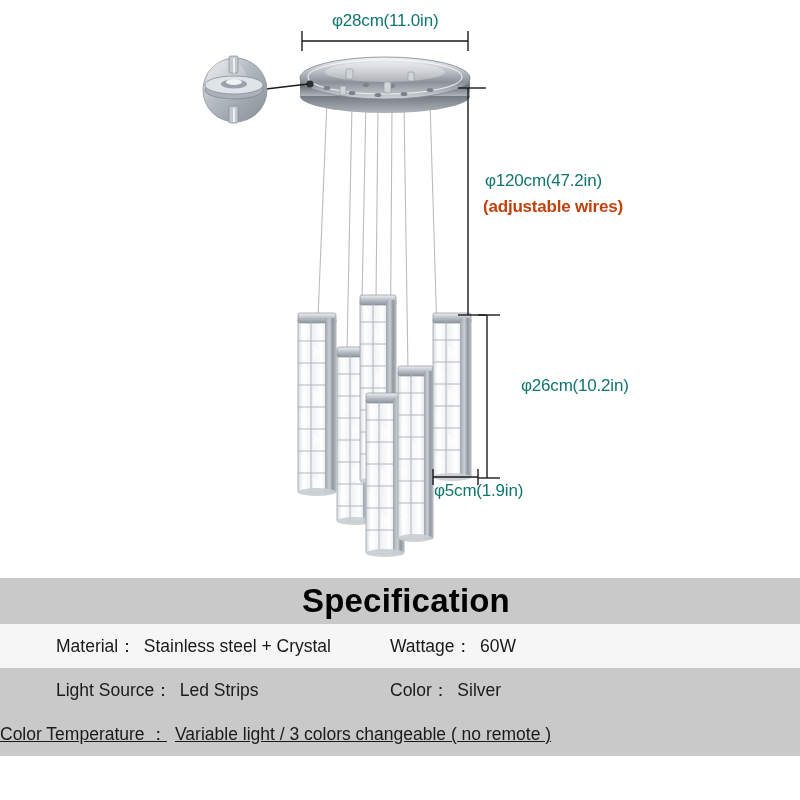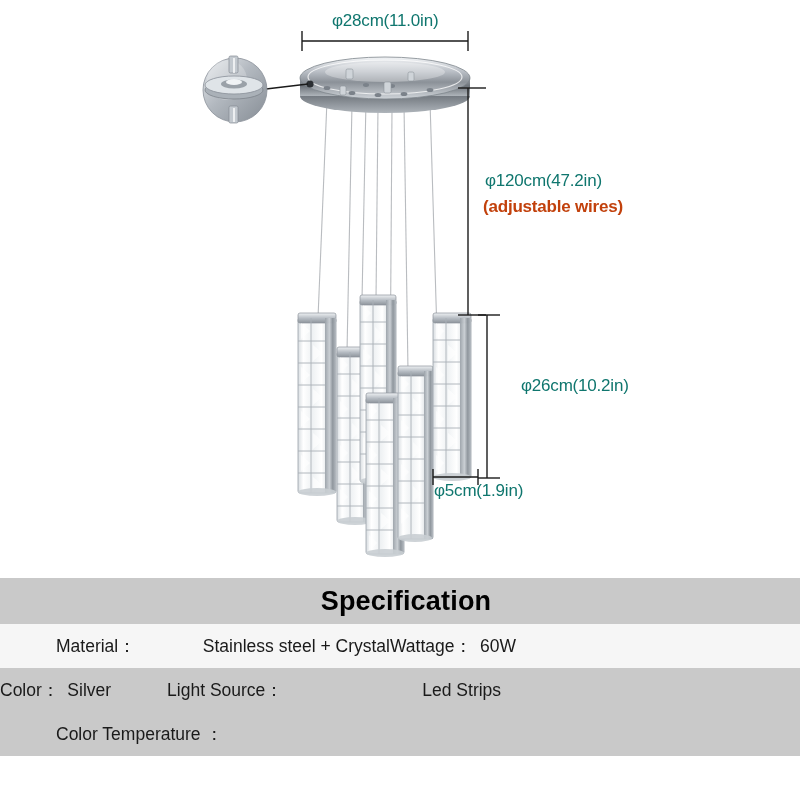--- a/index.html
+++ b/index.html
@@ -43,37 +43,37 @@
   }
 
   
   .spec{position:absolute;left:0;top:578px;width:800px;height:222px;}
   .spec-title{
     height:46px;
     background:#c9c9c9;
     display:flex;align-items:center;justify-content:center;
   }
   .spec-title span{
-    font-size:27px;font-weight:bold;color:#000;
+    font-size:33px;font-weight:bold;color:#000;
     letter-spacing:0.2px;
     margin-left:12px;
   }
   .spec-row{
     height:44px;
     display:flex;align-items:center;
     font-size:17.5px;color:#1a1a1a;
   }
   .spec-row.light{background:#f6f6f6;}
   .spec-row.dark{background:#c9c9c9;}
-  .cell{display:flex;align-items:baseline;justify-content:space-between;}
+  .cell{display:flex;align-items:baseline;}
   .cell-a{padding-left:56px;width:390px;box-sizing:border-box;}
   .cell-b{padding-left:0;}
   .k{white-space:nowrap;}
   .v{white-space:nowrap;margin-left:8px;}
-  .full{padding-left:56px;}
+  .full{text-decoration:underline;}
 </style>
 </head>
 <body>
 
 <div class="stage">
 
   <div class="diagram">
 
     <svg width="800" height="578" viewBox="0 0 800 578">
       <defs>
@@ -377,31 +377,32 @@
         <span class="k">Material：</span>
         <span class="v">Stainless steel + Crystal</span>
       </div>
       <div class="cell cell-b">
         <span class="k">Wattage：</span>
         <span class="v">60W</span>
       </div>
     </div>
 
     <div class="spec-row dark">
+      <div class="cell cell-a">
+        <span class="k">Light Source：</span>
+        <span class="v">Led Strips</span>
+      </div>
       <div class="cell cell-b">
         <span class="k">Color：</span>
         <span class="v">Silver</span>
       </div>
-      <div class="cell cell-a">
-        <span class="k">Light Source：</span>
-        <span class="v">Led Strips</span>
-      </div>
     </div>
 
 
     <div class="spec-row dark">
       <div class="cell full">
         <span class="k">Color Temperature ：</span>
+        <span class="v">Variable light  / 3 colors changeable ( no remote )</span>
       </div>
     </div>
   </div>
 
 </div>
 
 </body></html>

